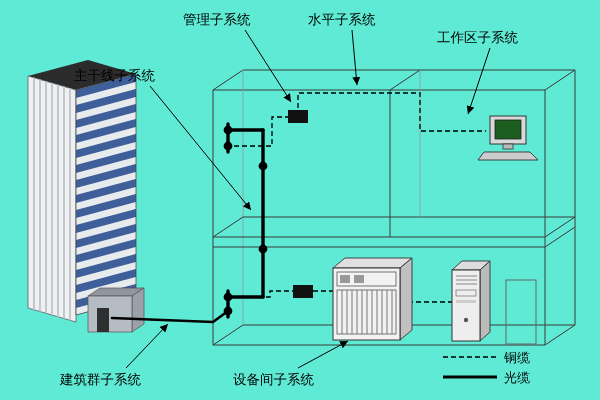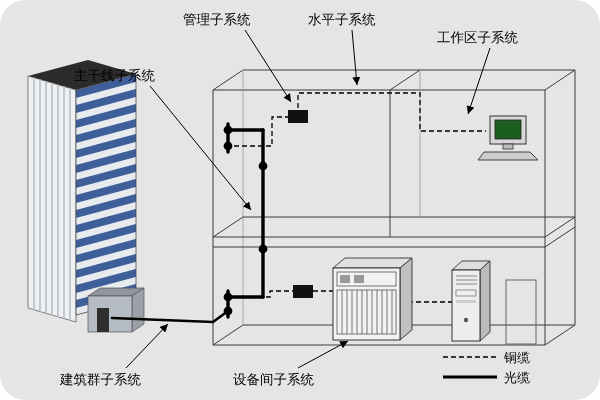--- a/index.html
+++ b/index.html
@@ -1,17 +1,17 @@
 <!DOCTYPE html>
 <html><head>
 <meta charset="utf-8">
 <style>
   html,body{margin:0;padding:0;background:#fff;}
-  #stage{position:relative;width:600px;height:400px;background:#e5e5e5;overflow:hidden;
-         font-family:"Liberation Sans","DejaVu Sans",sans-serif;border-radius:25px;}
+  #stage{position:relative;width:600px;height:400px;background:#5eead4;overflow:hidden;
+         font-family:"Liberation Sans","DejaVu Sans",sans-serif;}
   svg{display:block;}
   text{font-family:"Liberation Sans","DejaVu Sans",sans-serif;font-size:13.5px;fill:#000;}
   .legend-text{font-size:13px;}
 </style>
 </head>
 <body>
 
 <div id="stage">
 <svg width="600" height="400" viewBox="0 0 600 400">
   <defs>

